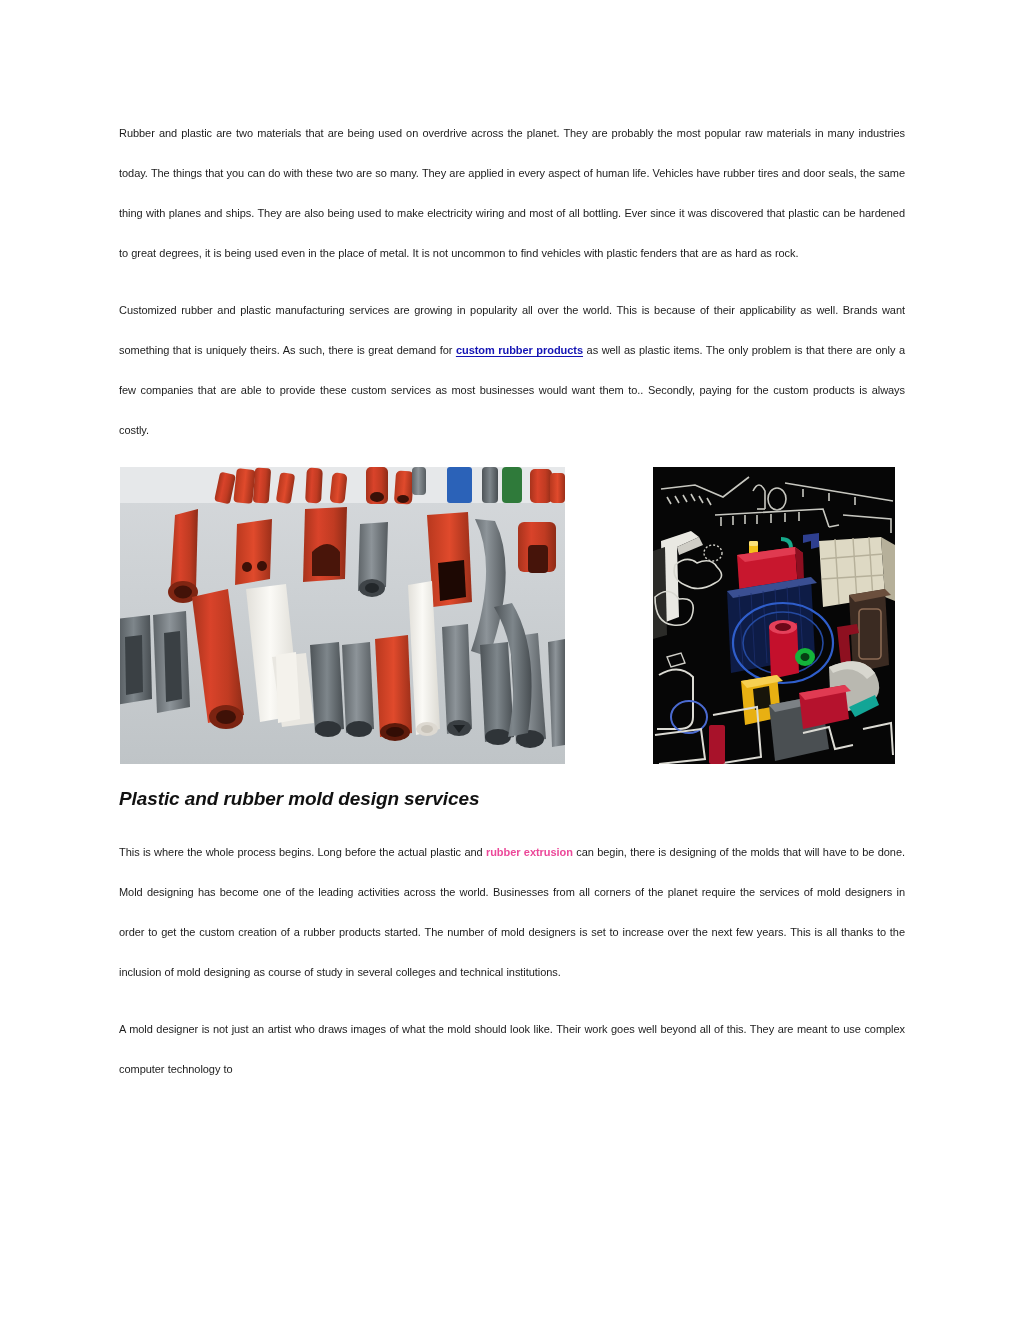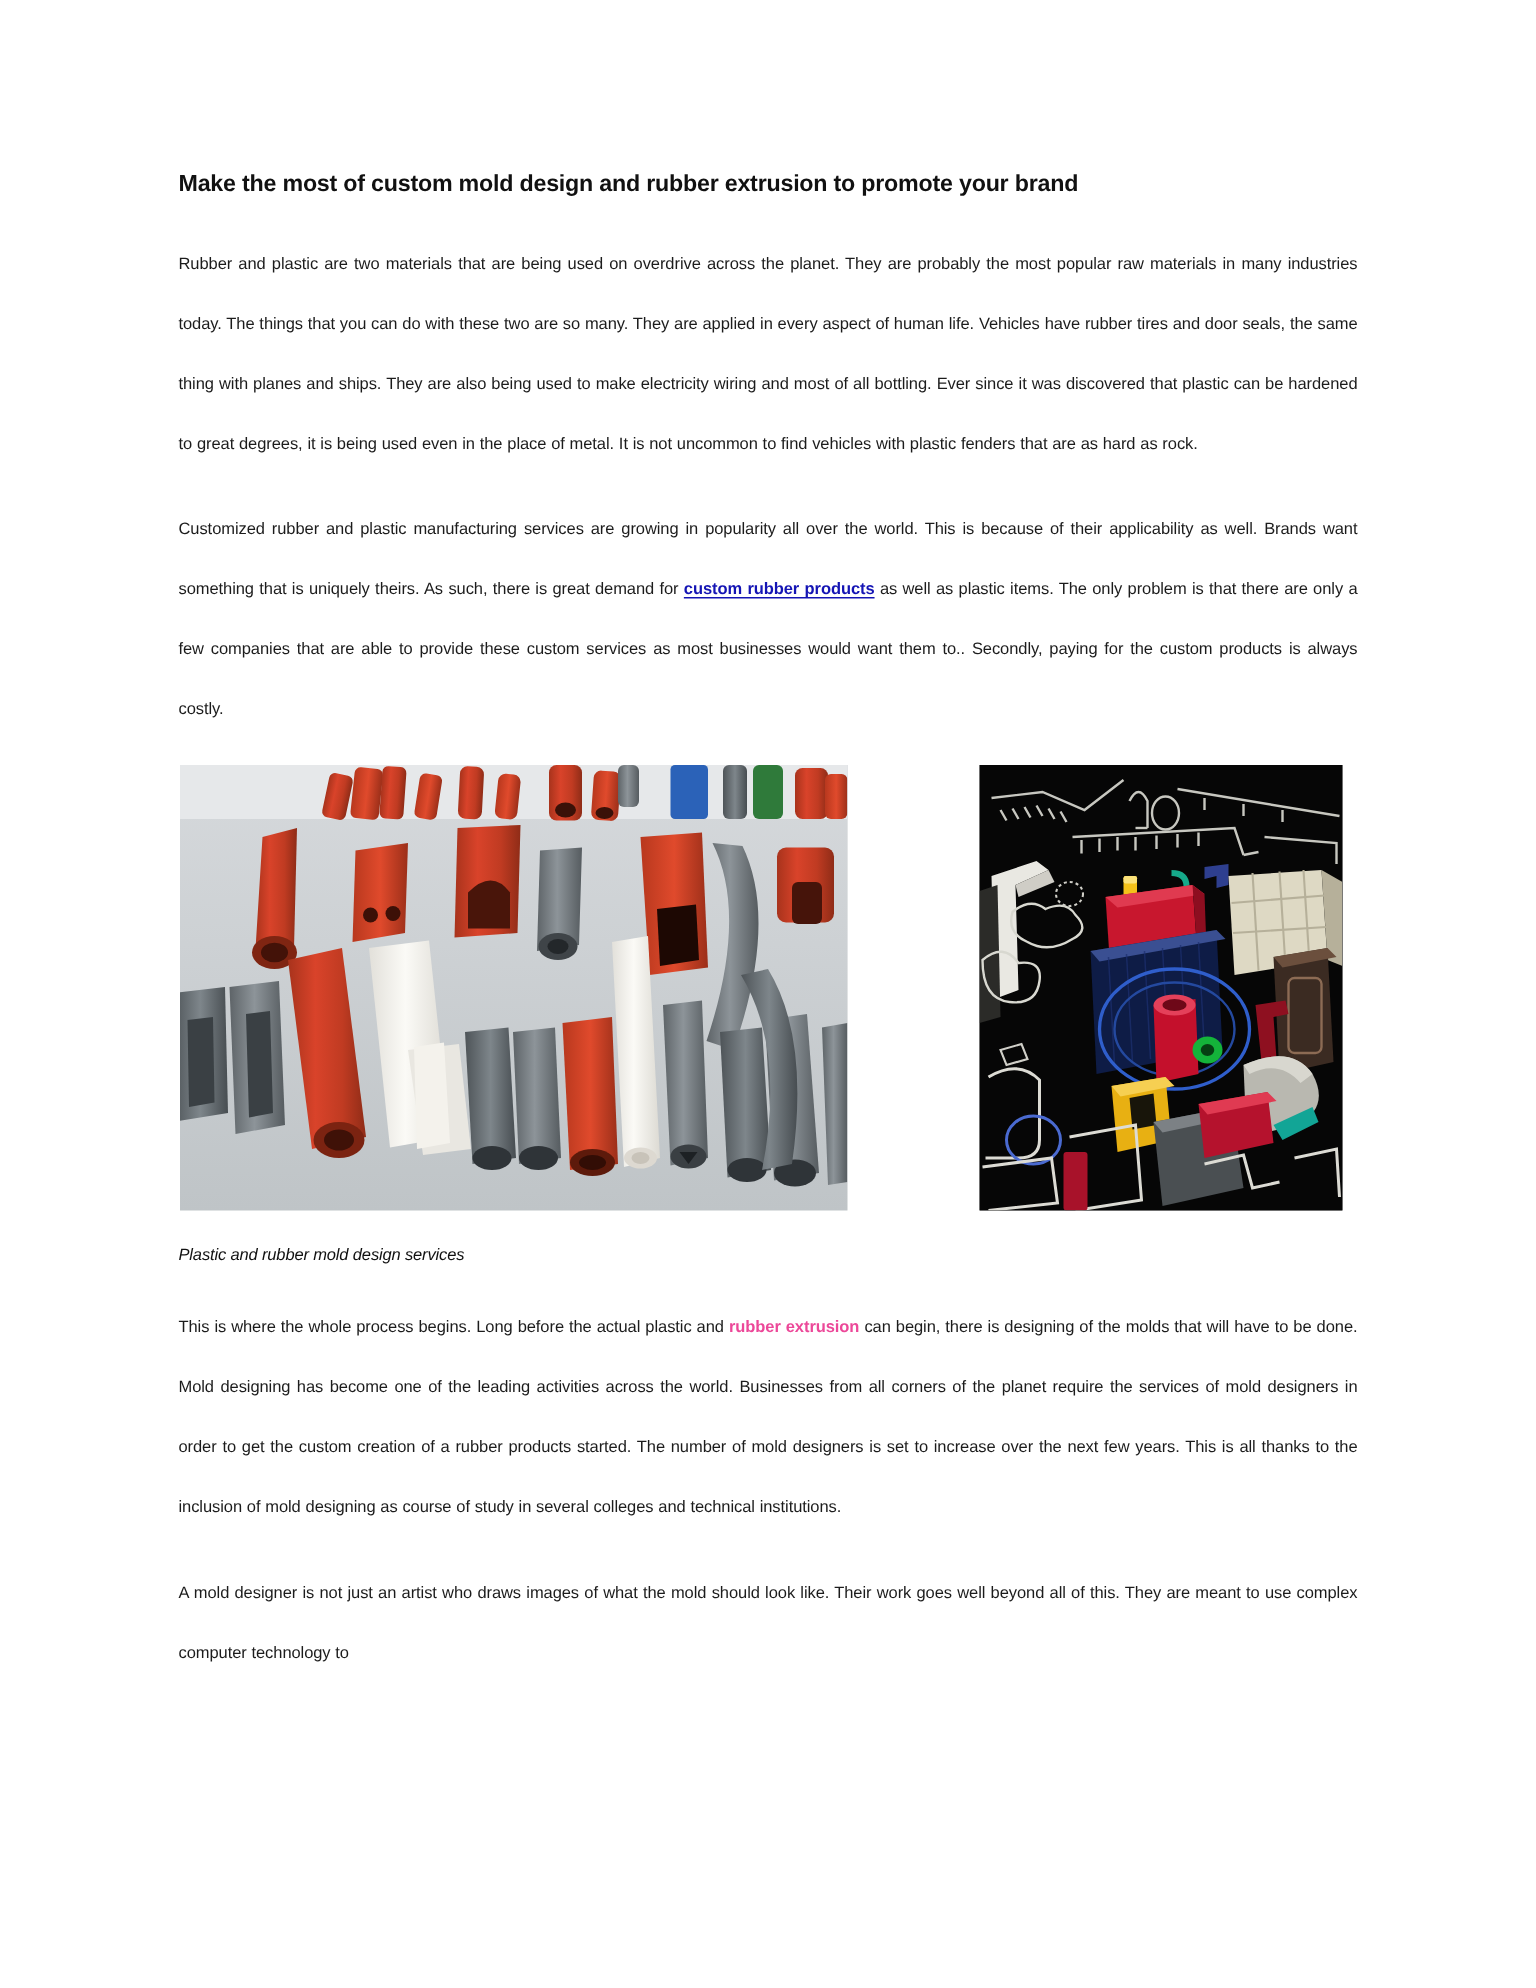--- a/index.html
+++ b/index.html
@@ -62,22 +62,22 @@
 
   a.inline-link {
     color: #1414b4;
     font-weight: bold;
     text-decoration: underline;
     text-underline-offset: 2px;
     margin-top: 28px;
   }
 
   .sub-heading {
-    font-size: 11px;
-    font-weight: normal;
+    font-size: 19px;
+    font-weight: bold;
     font-style: italic;
     color: #111111;
     margin: 0 0 22px 0;
     letter-spacing: -0.1px;
   }
 
   
   .figure-row {
     position: relative;
     height: 297px;
@@ -109,21 +109,20 @@
     width: 100%;
     height: 100%;
   }
 </style>
 </head>
 <body>
 
 <div class="page">
   <div class="content">
 
-    <h1 class="doc-heading">Make the most of custom mold design and rubber extrusion to promote your brand</h1>
 
     <p class="para">Rubber and plastic are two materials that are being used on overdrive across the planet. They are probably the most popular raw materials in many industries today. The things that you can do with these two are so many. They are applied in every aspect of human life. Vehicles have rubber tires and door seals, the same thing with planes and ships. They are also being used to make electricity wiring and most of all bottling. Ever since it was discovered that plastic can be hardened to great degrees, it is being used even in the place of metal. It is not uncommon to find vehicles with plastic fenders that are as hard as rock.</p>
 
     <p class="para"><span>Customized rubber and plastic manufacturing services are growing in popularity all over the world. This is because of their applicability as well. Brands want something that is uniquely theirs. As such, there is great demand for </span><a class="inline-link" href="#">custom rubber products</a><span> as well as plastic items. The only problem is that there are only a few companies that are able to provide these custom services as most businesses would want them to.. Secondly, paying for the custom products is always costly.</span></p>
 
     <div class="figure-row">
 
       <div class="figure figure-extrusion-profiles">
         <svg class="photo-svg" viewBox="0 0 445 297" preserveAspectRatio="none">
           <defs>

